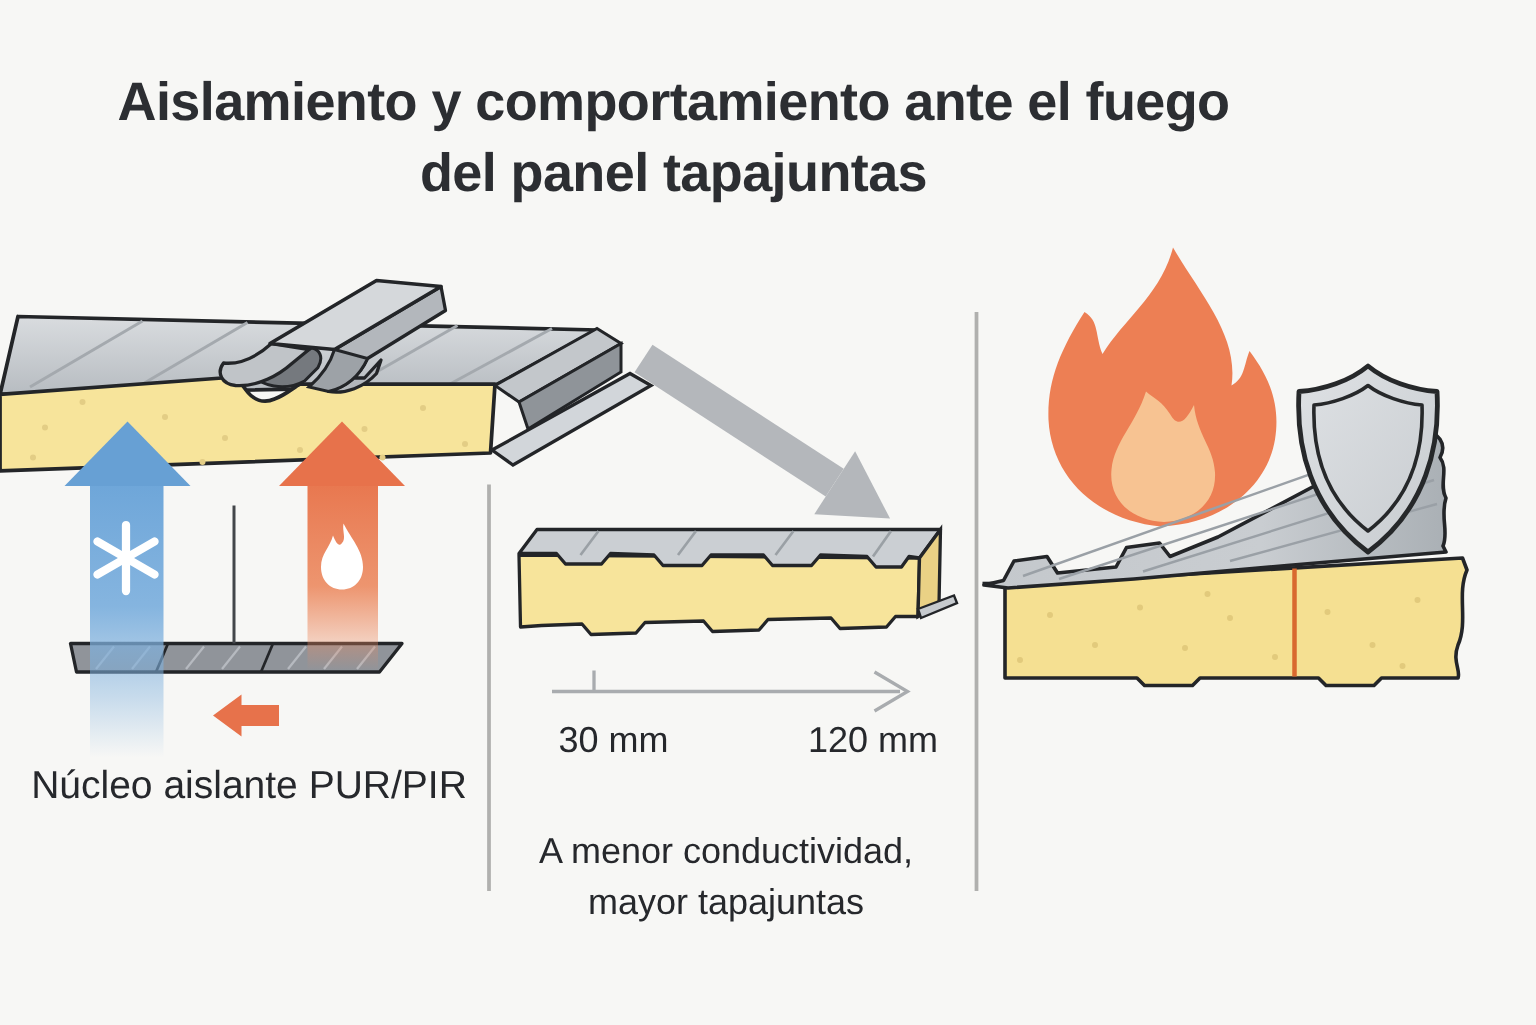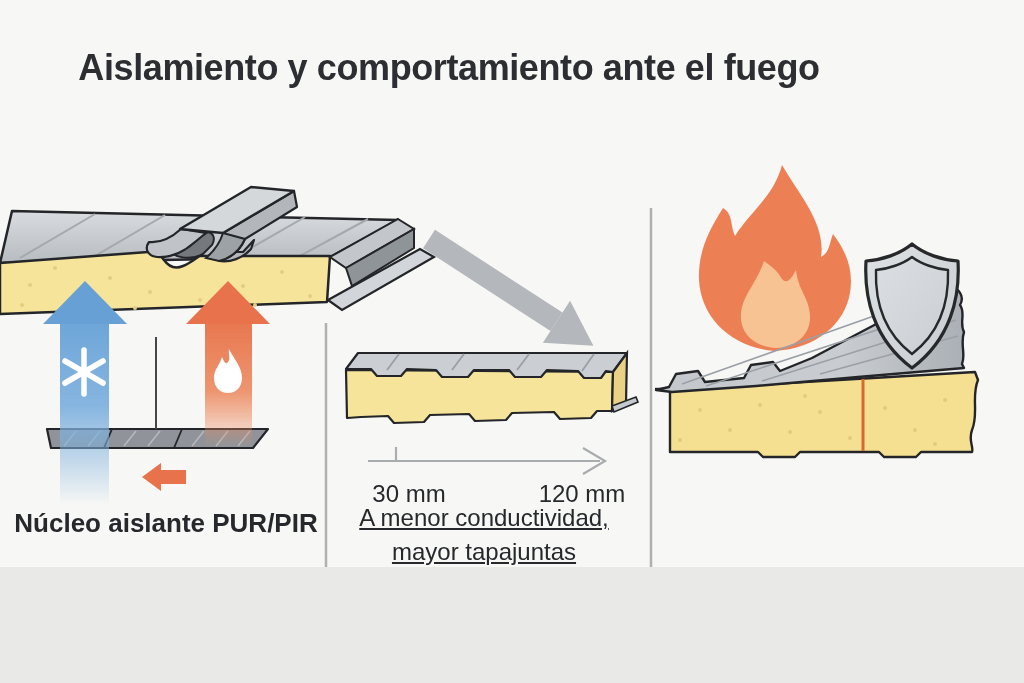--- a/index.html
+++ b/index.html
@@ -1,35 +1,35 @@
 <!DOCTYPE html>
 <html><head>
 <meta charset="utf-8">
 <style>
   html,body{margin:0;padding:0;background:#e9e9e7;}
   .canvas{
-    position:relative;width:1024px;height:567px;overflow:hidden;
+    position:relative;width:1024px;height:683px;overflow:hidden;
     background:#f7f7f5;
     font-family:"Liberation Sans","DejaVu Sans",sans-serif;
     color:#26282c;
   }
   .artwork{position:absolute;left:0;top:0;}
   .txt{position:absolute;text-align:center;transform:translateX(-50%);white-space:nowrap;color:#26282c;}
   .title{
     top:44px;left:449px;font-size:36px;line-height:47px;font-weight:600;
     color:#2c2e32;letter-spacing:-0.4px;
   }
-  .h-label{font-size:26px;font-weight:700;line-height:31px;text-align:right;}
+  .h-label{font-size:26px;font-weight:400;line-height:31px;text-align:right;}
   .s-label{font-size:24px;font-weight:400;line-height:33px;}
   .mm-label{font-size:24px;font-weight:400;}
   .pos-ins-head{top:508px;left:166px;}
   .pos-ins-sub{top:552px;left:163px;}
   .pos-mm-min{top:480px;left:409px;}
   .pos-mm-max{top:480px;left:582px;}
-  .pos-mid-cap{top:501px;left:484px;line-height:34px;text-decoration:underline;}
+  .pos-mid-cap{top:551px;left:484px;line-height:34px;}
   .pos-fire-head{top:506px;left:815px;}
   .pos-fire-sub{top:578px;left:822px;line-height:32px;}
 </style>
 </head>
 <body>
 
 <div class="canvas">
 
   <svg class="artwork" width="1024" height="683" viewBox="0 0 1024 683" xmlns="http://www.w3.org/2000/svg">
     <defs>
@@ -200,20 +200,21 @@
         <path d="M912,244 C924,254 942,260 958,261 C960,297 951,339 912,368 C873,339 864,297 866,261 C882,260 900,254 912,244 Z" fill="url(#shieldGrad)" stroke="#26282a" stroke-width="3.2" stroke-linejoin="round"></path>
         <path d="M912,257 C921,264 936,269 948,270 C949,299 942,331 912,354 C882,331 875,299 876,270 C888,269 903,264 912,257 Z" fill="none" stroke="#26282a" stroke-width="2.4" stroke-linejoin="round"></path>
       </g>
 
       <line x1="863" y1="379" x2="863" y2="451" stroke="#d9692f" stroke-width="3"></line>
     </g>
   </svg>
 
   <div class="txt title">
     <div>Aislamiento y comportamiento ante el fuego</div>
+    <div>del panel tapajuntas</div>
   </div>
 
   <div class="txt h-label pos-ins-head">Núcleo aislante PUR/PIR</div>
 
   <div class="txt mm-label pos-mm-min">30 mm</div>
   <div class="txt mm-label pos-mm-max">120 mm</div>
   <div class="txt s-label pos-mid-cap">
     <div>A menor conductividad,</div>
     <div>mayor tapajuntas</div>
   </div>

